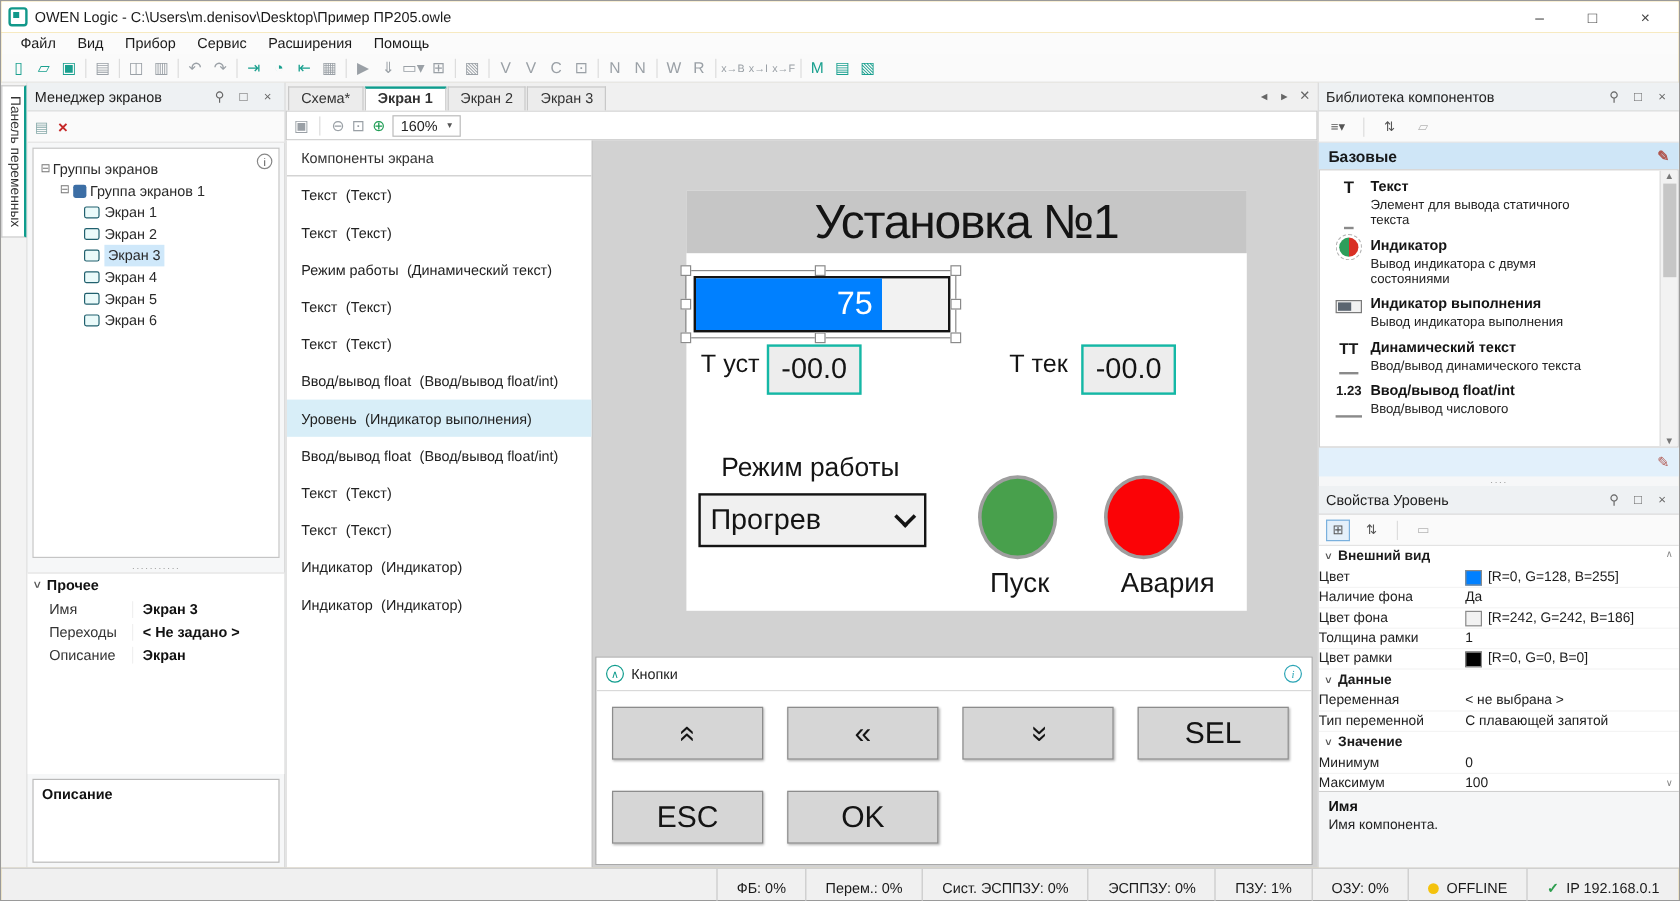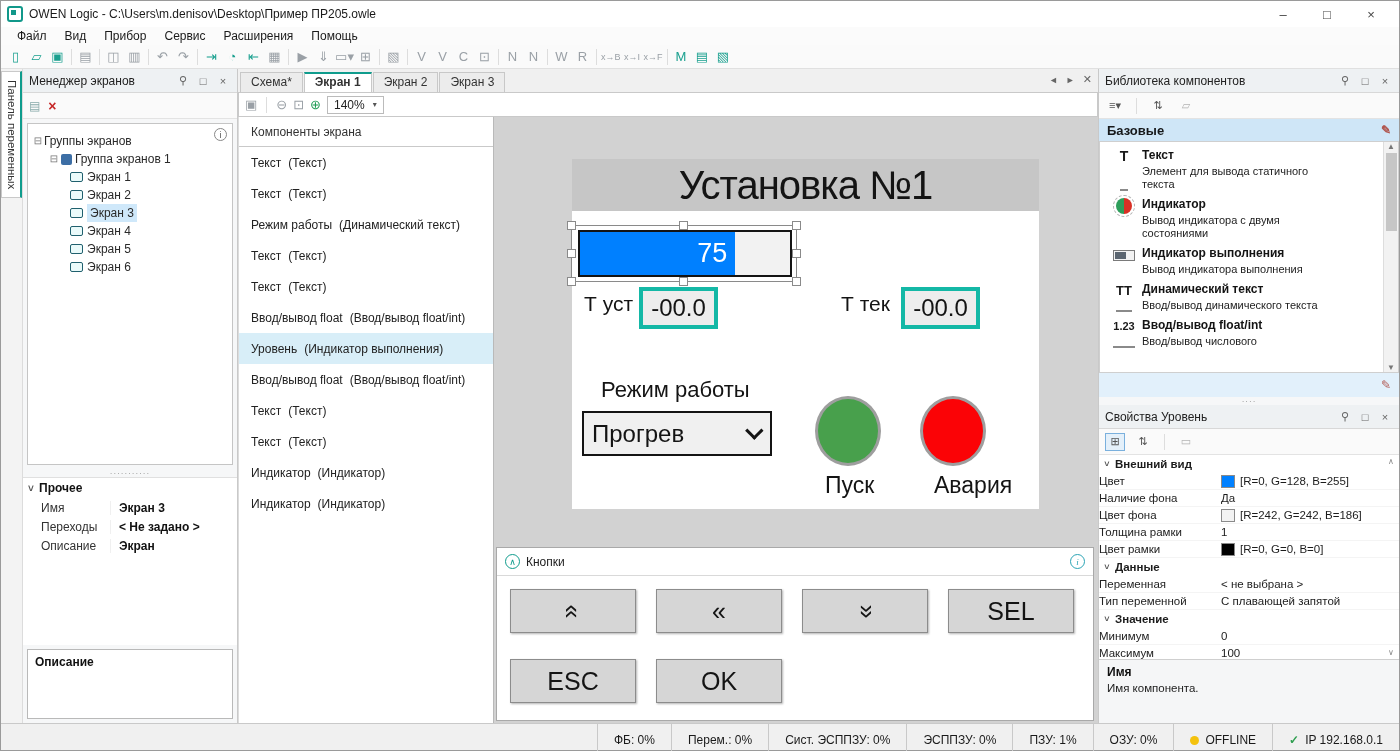--- a/index.html
+++ b/index.html
@@ -79,21 +79,21 @@
 
   
   .canvas { flex:1; position:relative; background:#d2d2d2; overflow:hidden; }
   .screen { position:absolute; left:78px; top:42px; width:467px; height:350px; background:#fff; }
   .scrtitle { height:52px; background:#c6c6c6; display:flex; align-items:center; justify-content:center; font-size:40px; color:#141414; letter-spacing:-1px; }
   .pbar { position:absolute; left:6px; top:71px; width:214px; height:47px; border:2px solid #141414; background:#f2f2f2; }
   .pfill { height:100%; background:#0080ff; display:flex; align-items:center; justify-content:flex-end; padding-right:8px; color:#fff; font-size:27px; }
   .selrect { position:absolute; left:-1px; top:66px; width:226px; height:57px; border:1px solid #8a8a8a; pointer-events:none; }
   .hdl { position:absolute; width:9px; height:9px; background:#fff; border:1px solid #8a8a8a; }
   .vallabel { position:absolute; font-size:21px; color:#141414; }
-  .valbox { position:absolute; width:79px; height:42px; border:4px solid #14b8a6; background:#ededed; display:flex; align-items:center; justify-content:center; font-size:24px; color:#141414; }
+  .valbox { position:absolute; width:79px; height:42px; border:2px solid #14b8a6; background:#ededed; display:flex; align-items:center; justify-content:center; font-size:24px; color:#141414; }
   .modelabel { position:absolute; left:29px; top:218px; font-size:22px; color:#141414; }
   .dropdown { position:absolute; left:10px; top:252px; width:190px; height:45px; border:2px solid #141414; background:#f0f0f0; display:flex; align-items:center; padding:0 12px 0 8px; font-size:24px; color:#141414; }
   .ddchev { margin-left:auto; width:13px; height:13px; border-right:3px solid #141414; border-bottom:3px solid #141414; transform:rotate(45deg) translateY(-4px); }
   .lamp { position:absolute; width:66px; height:70px; border-radius:50%; border:3px solid #9e9e9e; }
   .lamp.green { background:#48a04c; left:243px; top:237px; }
   .lamp.red { background:#fb0306; left:348px; top:237px; }
   .lamplabel { position:absolute; top:313px; font-size:23px; color:#141414; }
 
   
   .btnpanel { position:absolute; left:2px; right:4px; top:430px; bottom:2px; background:#fff; border:1px solid #a9a9a9; }
@@ -307,21 +307,21 @@
           <span style="font-size:11px;">✕</span>
         </span>
       </div>
       <div class="ztoolbar">
         <span class="zico">▣</span>
         <span class="tsep"></span>
         <span class="zico">⊖</span>
         <span class="zico">⊡</span>
         <span class="zico green">⊕</span>
         <span class="zoomdd">
-          <span>140%</span>
+          <span>160%</span>
           <span style="font-size:8px;color:#555;">▾</span>
         </span>
       </div>
       <div class="centerbody">
 
         <div class="complist">
           <div class="comphead">Компоненты экрана</div>
           <div class="comprow">
               <span>Текст</span>
               <span class="ctype">(Текст)</span>

